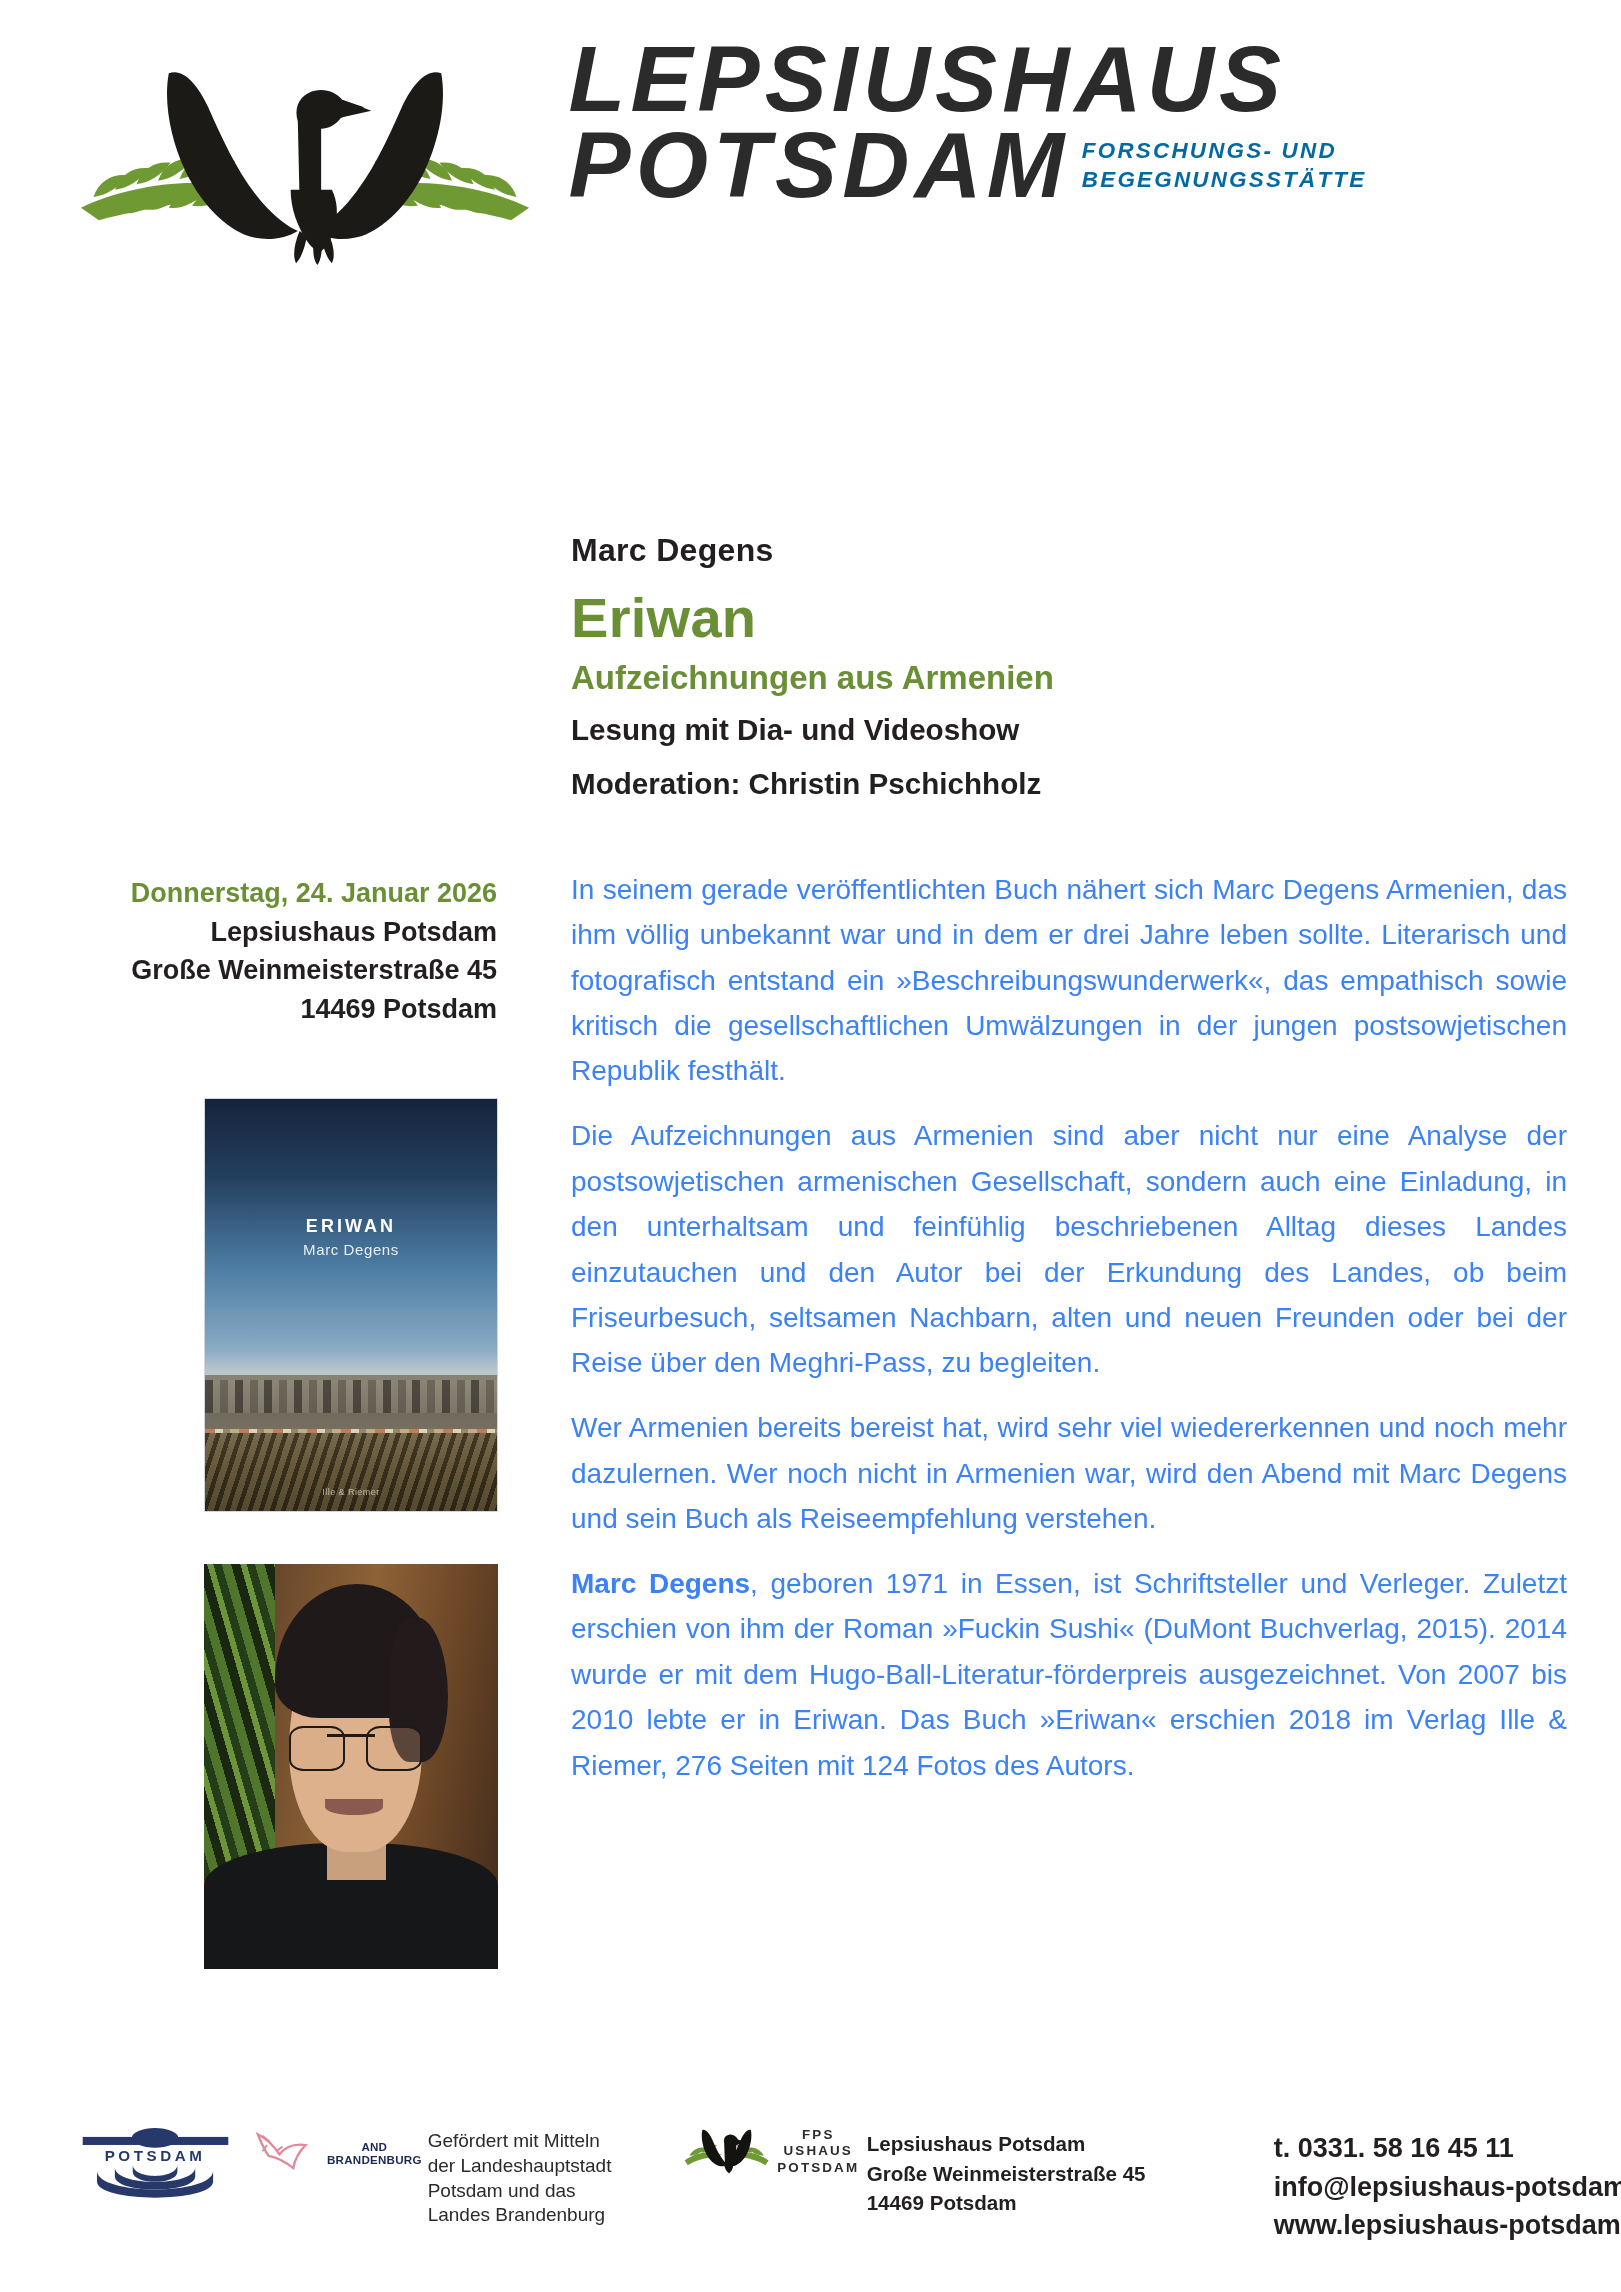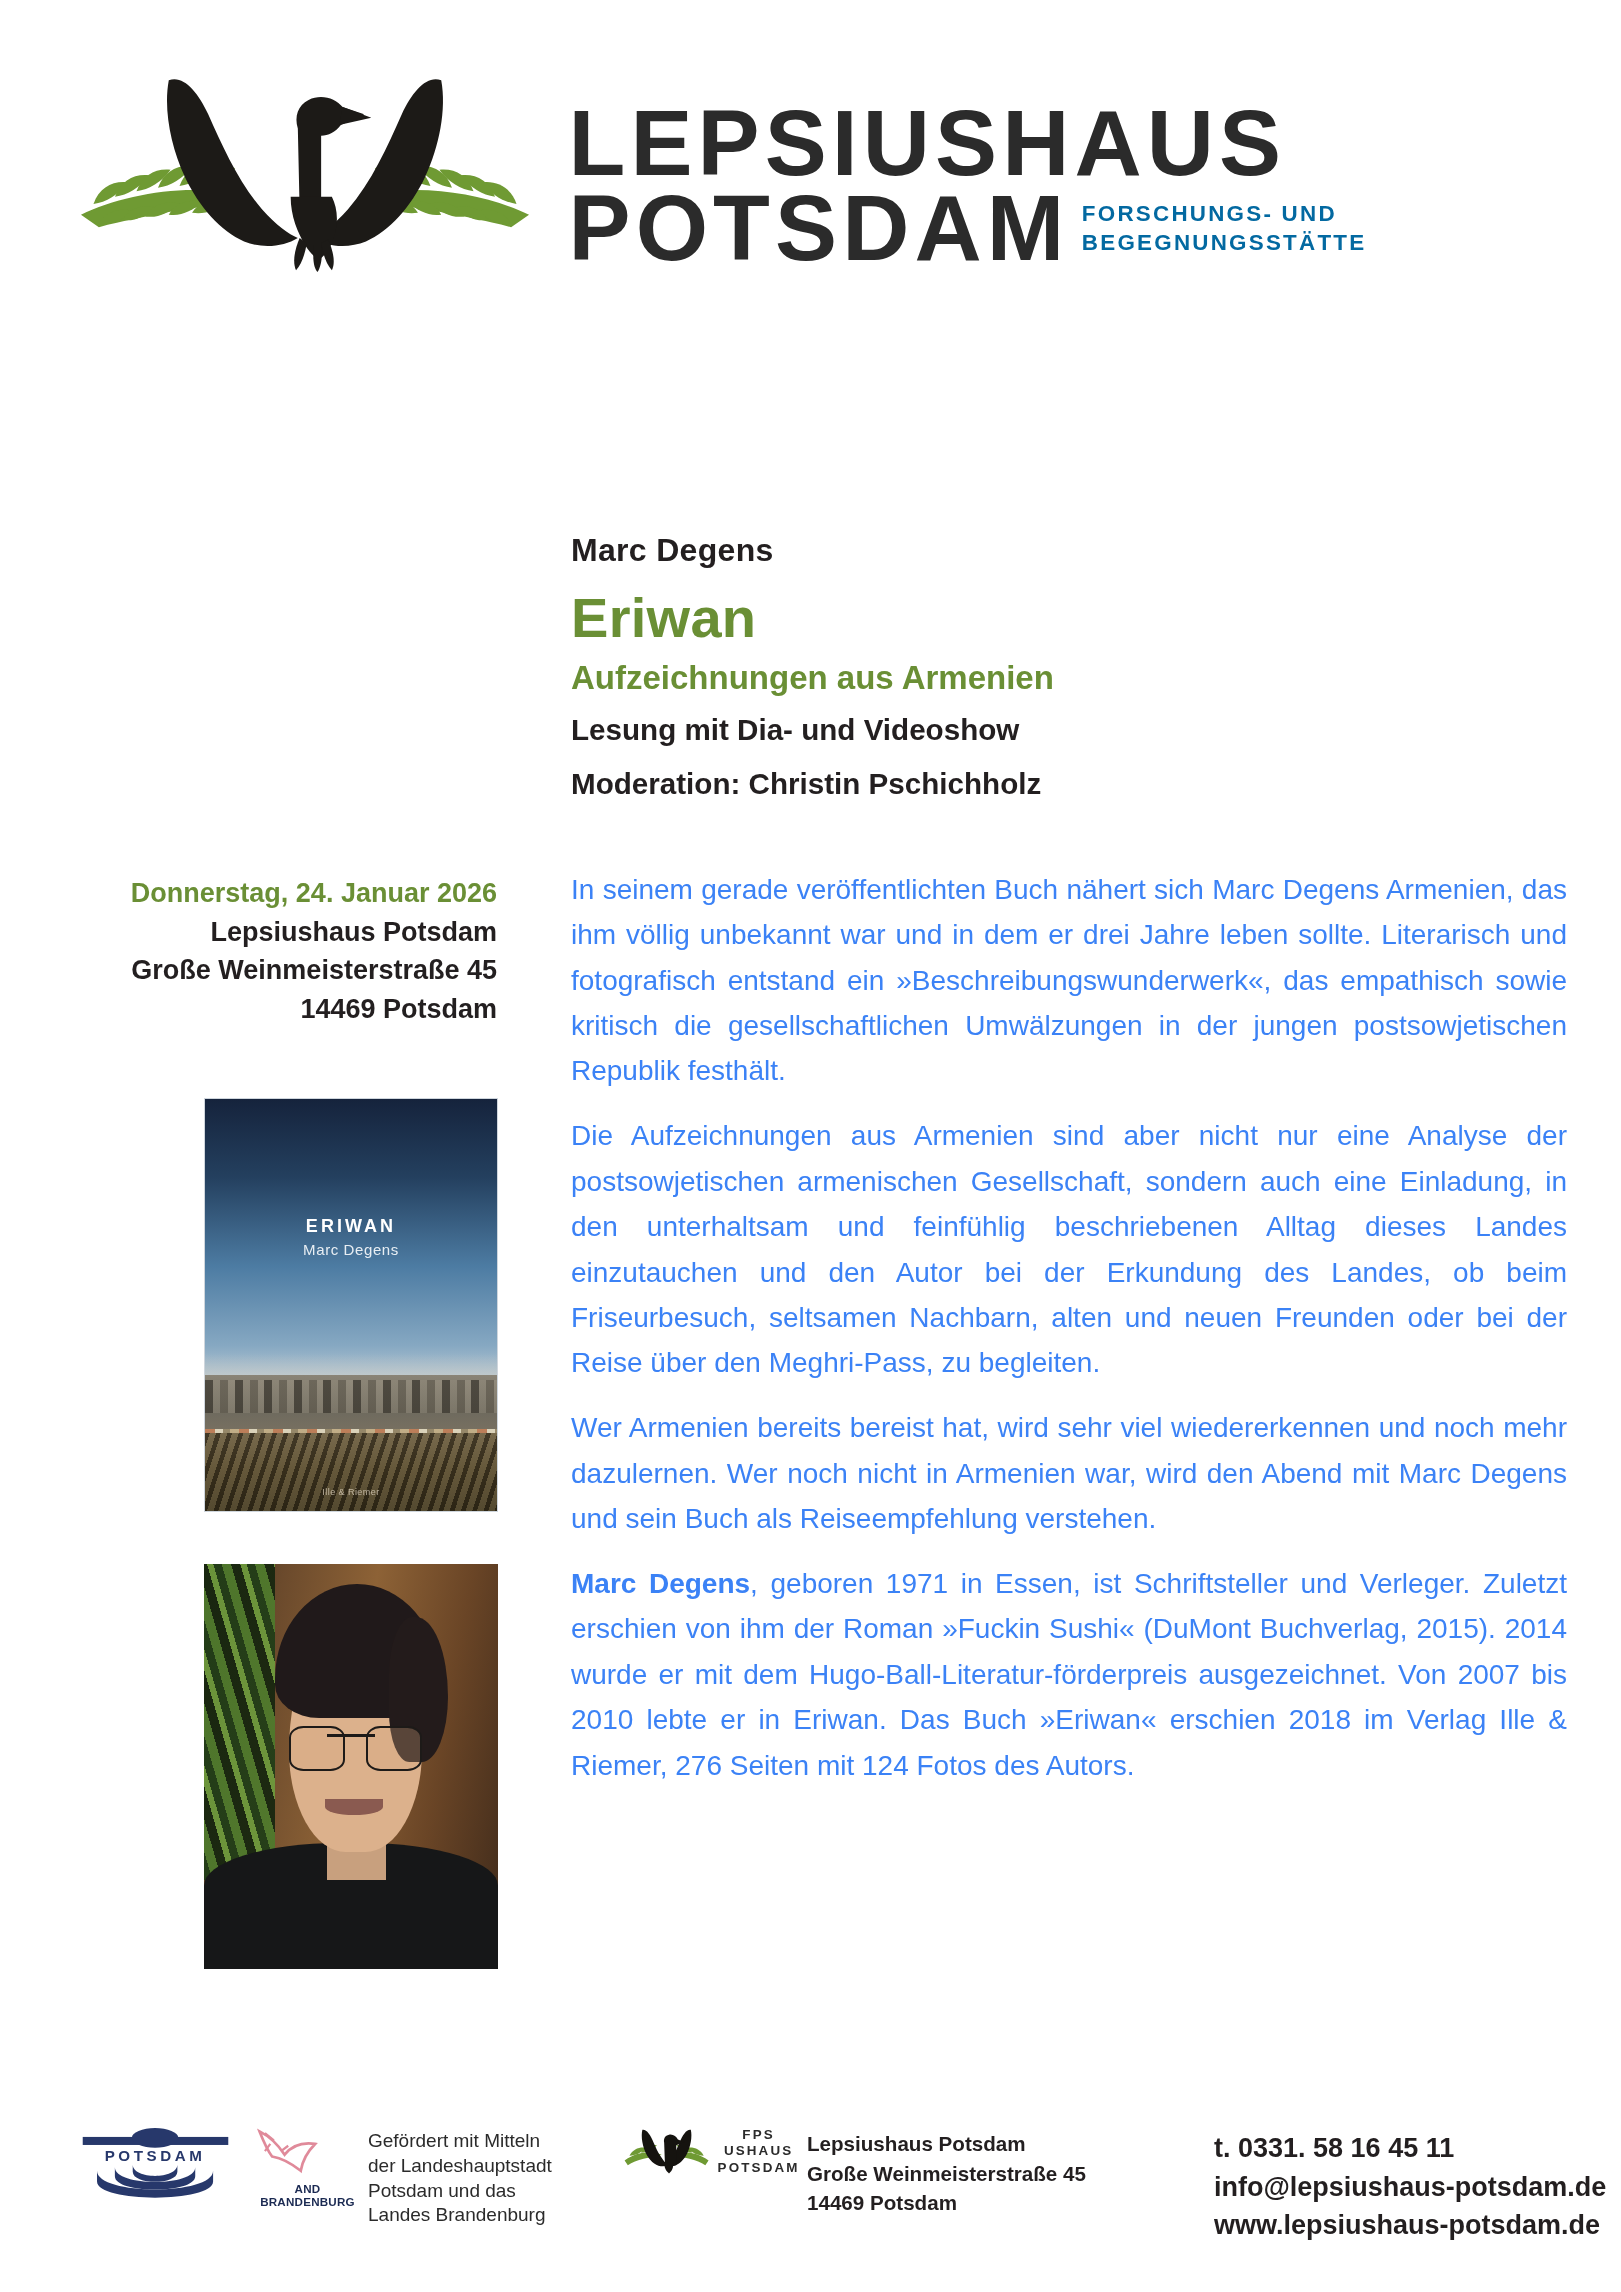--- a/index.html
+++ b/index.html
@@ -18,22 +18,23 @@
   }
 
   
   .header {
     position: absolute;
     left: 63px;
     top: 32px;
     width: 1505px;
     height: 240px;
     display: flex;
-    align-items: flex-end;
+    align-items: flex-start;
     gap: 21.5px;
+    font-style: italic;
   }
 
   .logo-mark {
     width: 484px;
     height: 233px;
     position: relative;
     flex: 0 0 484px;
   }
   .logo-mark svg { width: 100%; height: 100%; display: block; }
 
@@ -295,21 +296,21 @@
 
   .f-potsdam {
     flex: 0 0 184px;
     display: flex; flex-direction: column; align-items: center;
     padding-top: 12.5px;
   }
   .f-potsdam svg { width: 157px; height: 75px; }
 
   .f-brandenburg {
     flex: 0 0 121px;
-    display: flex; flex-direction: column; 
+    display: flex; flex-direction: row; align-items: center;
     padding-top: 9px;
   }
   .f-bb-mark { width: 86px; height: 56px; }
   .f-bb-label {
     font-size: 11.6px; font-weight: bold; color: #1b2a52;
     line-height: 1.12; text-align: center; letter-spacing: 0.02em;
     margin-top: 1.8px;
   }
 
   .f-funding {

